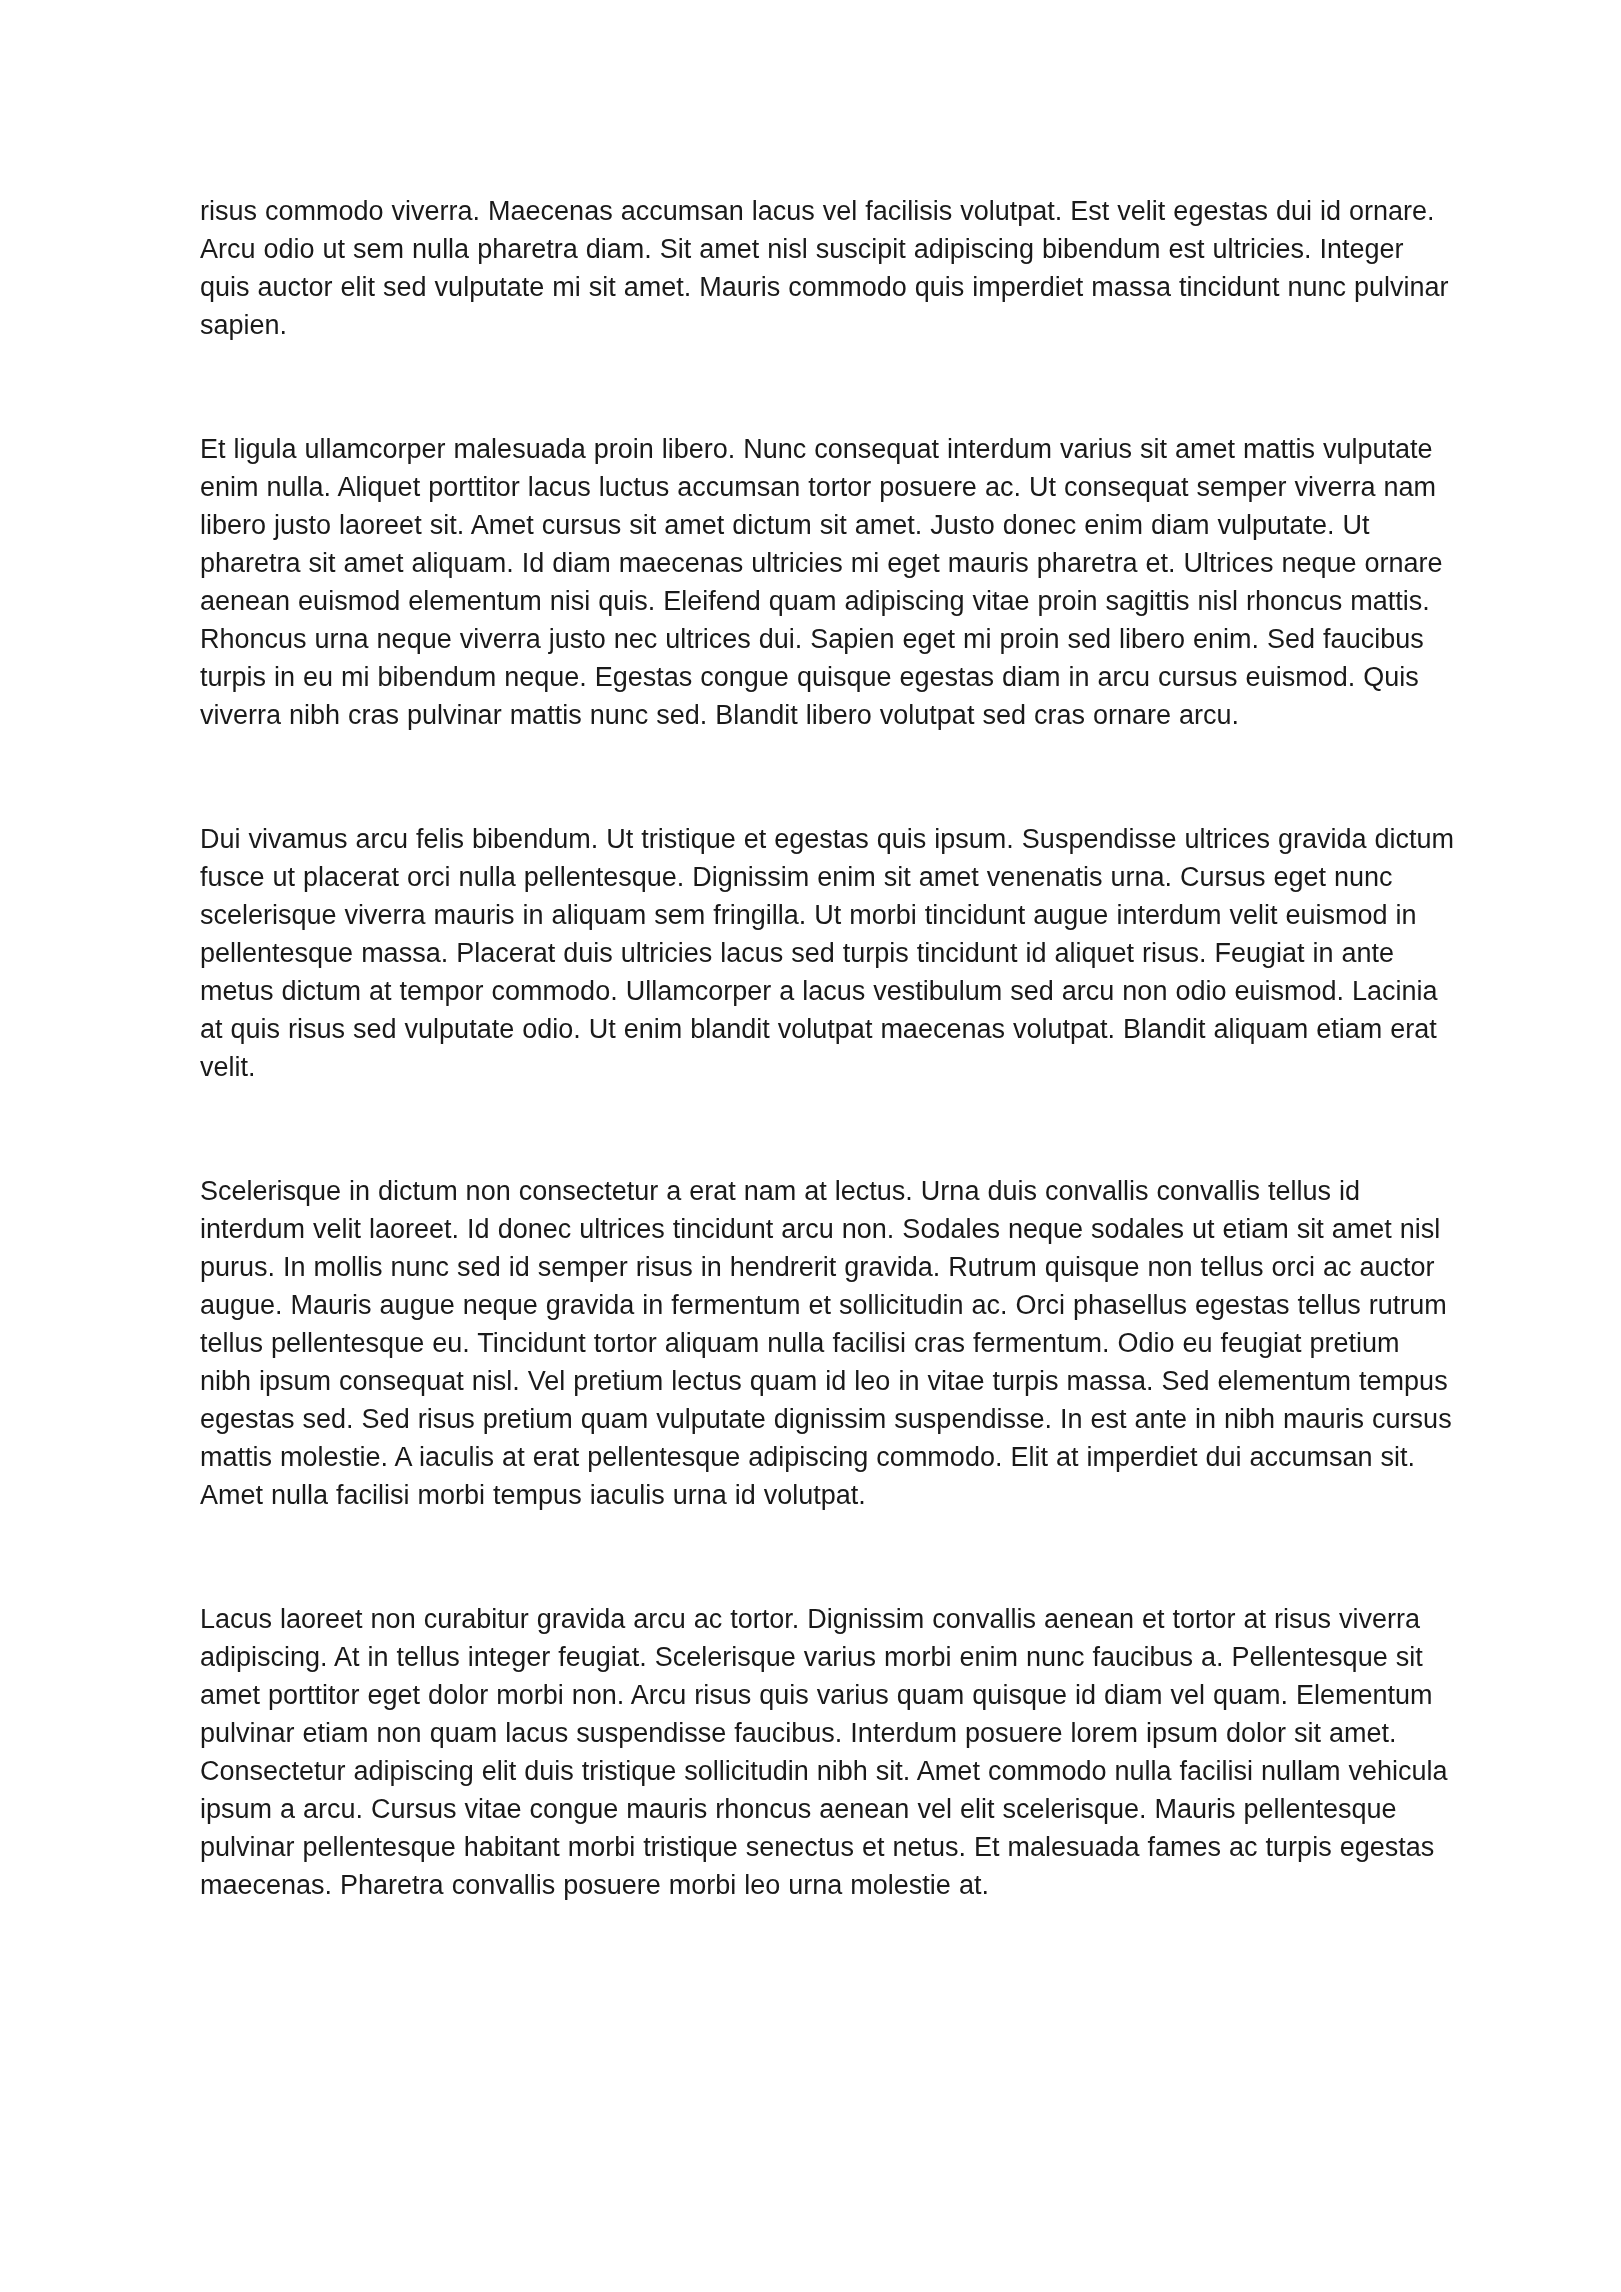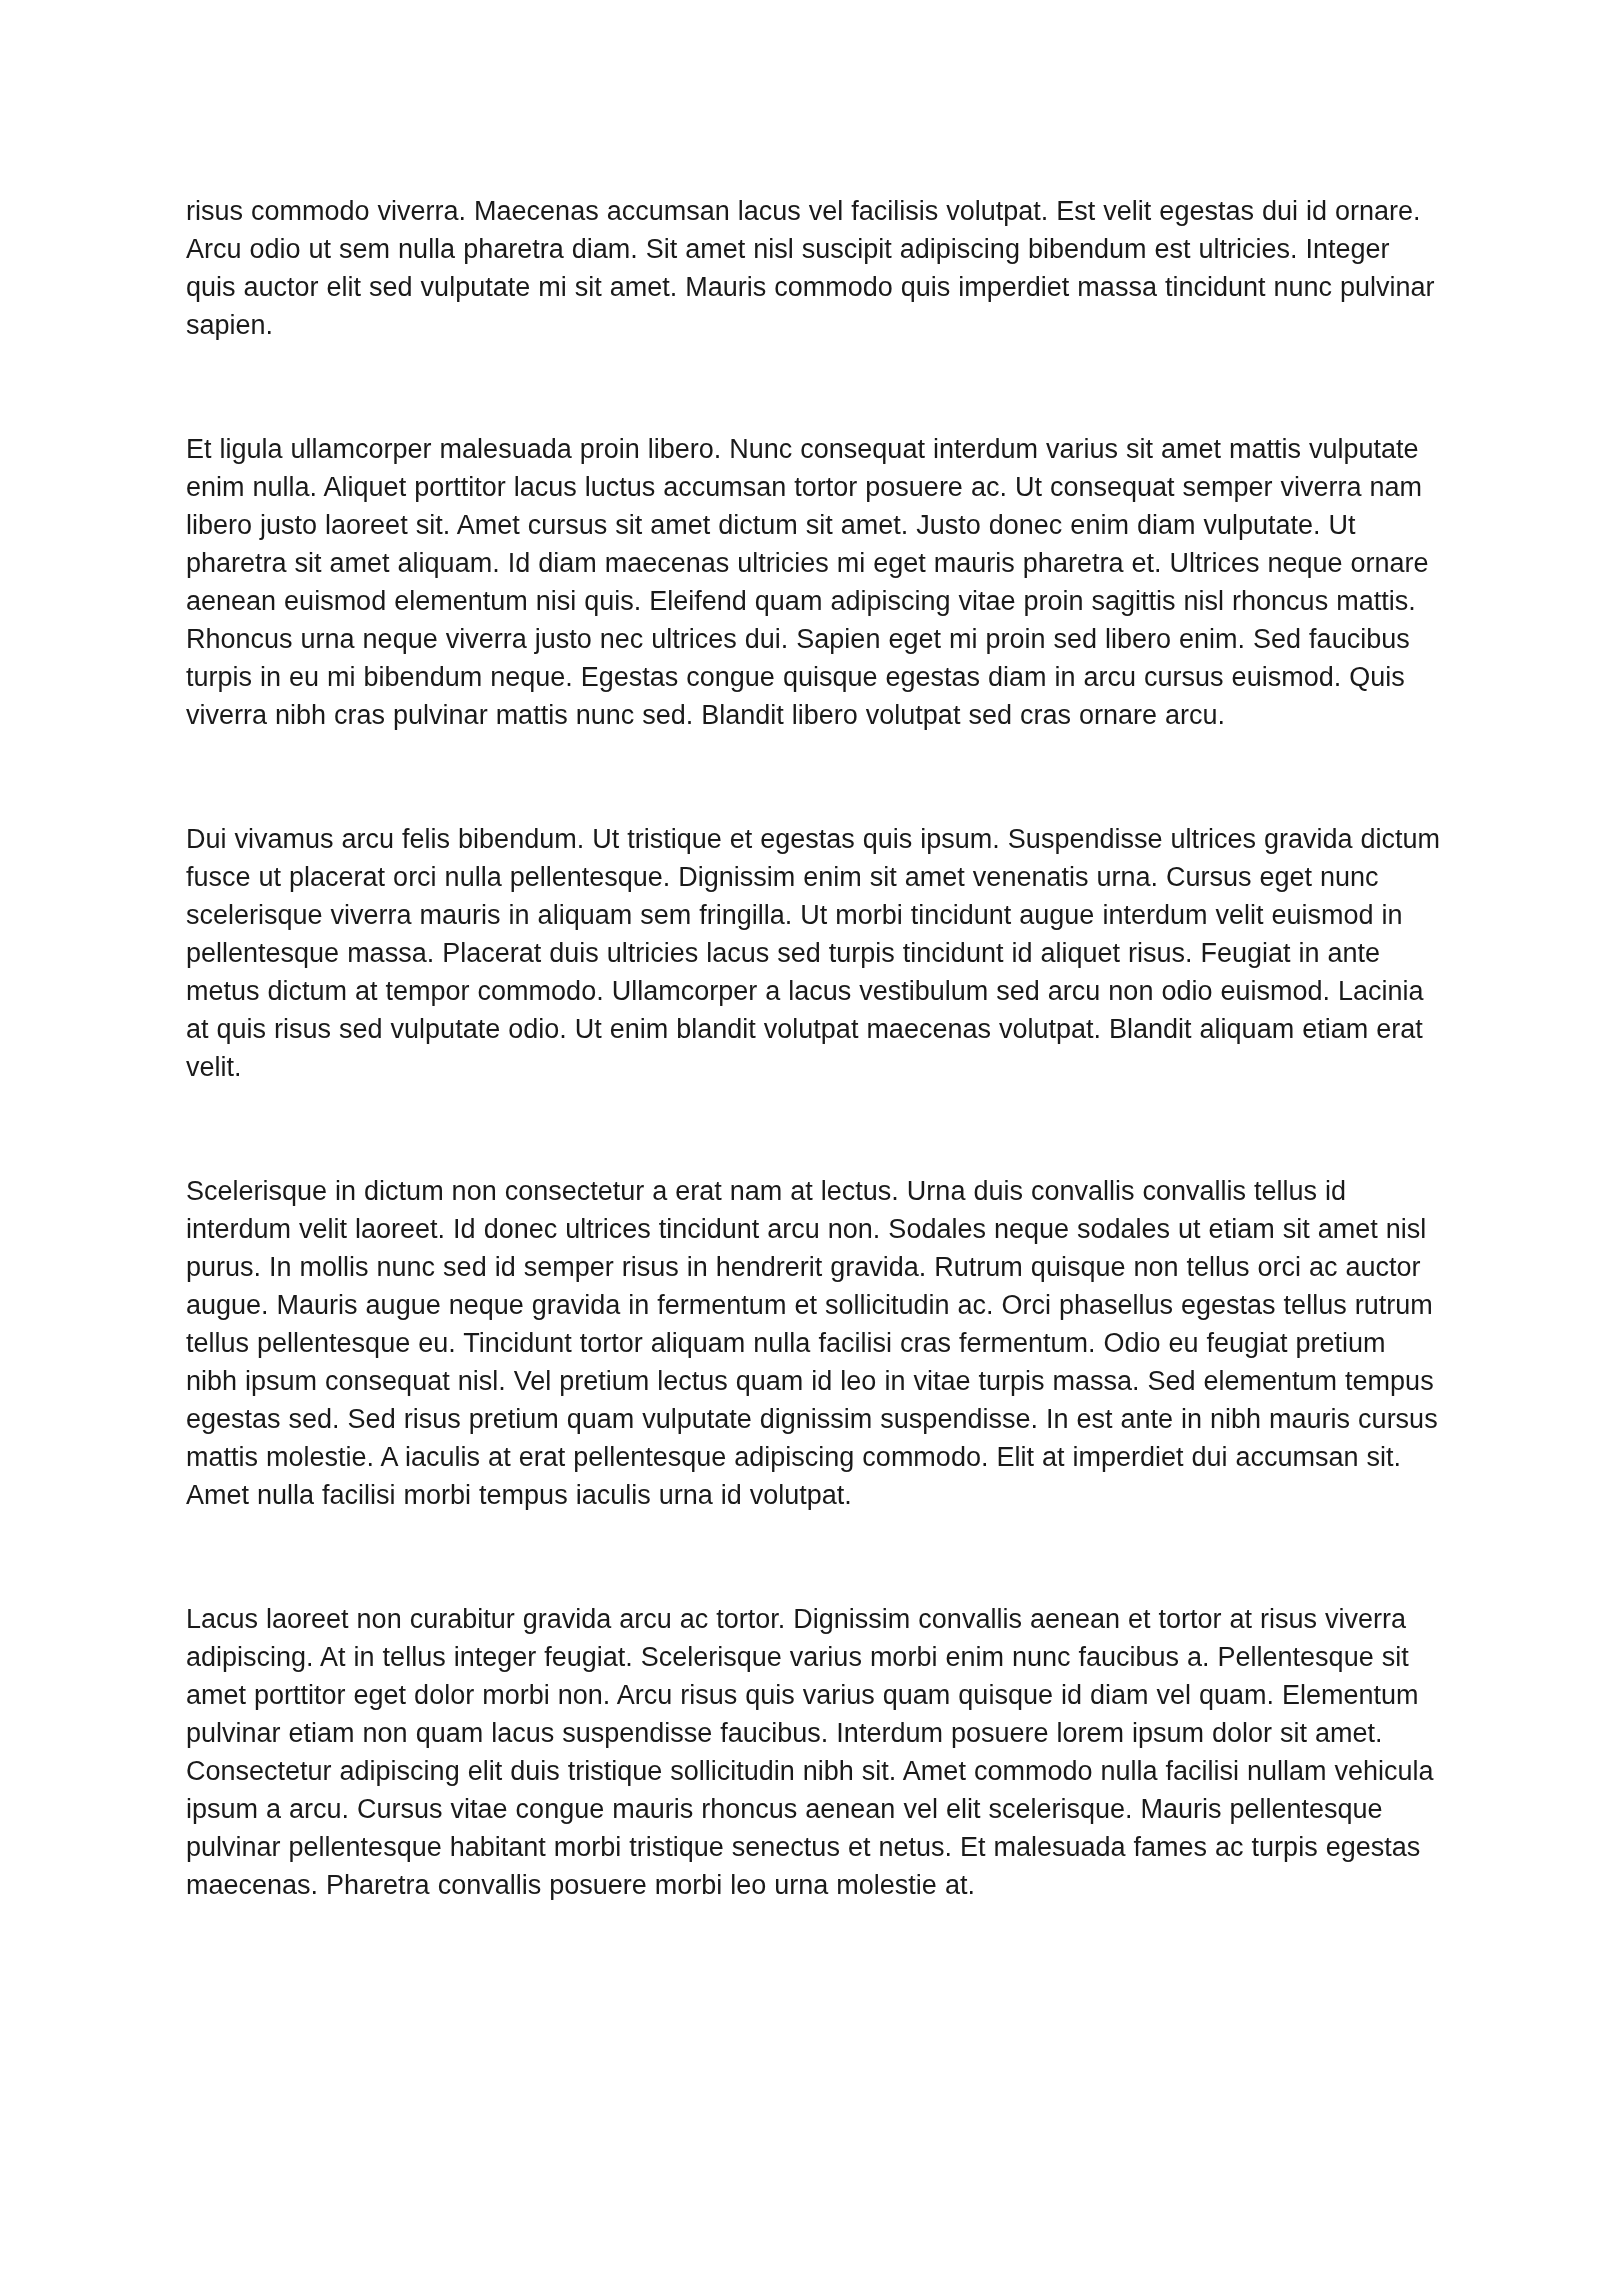--- a/index.html
+++ b/index.html
@@ -10,21 +10,21 @@
   .page {
     position: relative;
     width: 1621px;
     height: 2293px;
     background: #ffffff;
     overflow: hidden;
     font-family: "Liberation Sans", sans-serif;
   }
   .content {
     position: absolute;
-    left: 186px;
+    left: 200px;
     top: 192px;
     width: 1257px;
   }
   .content p {
     margin: 0 0 86px 0;
     font-size: 27px;
     line-height: 38px;
     color: #1a1a1a;
     text-align: left;
     letter-spacing: 0;

